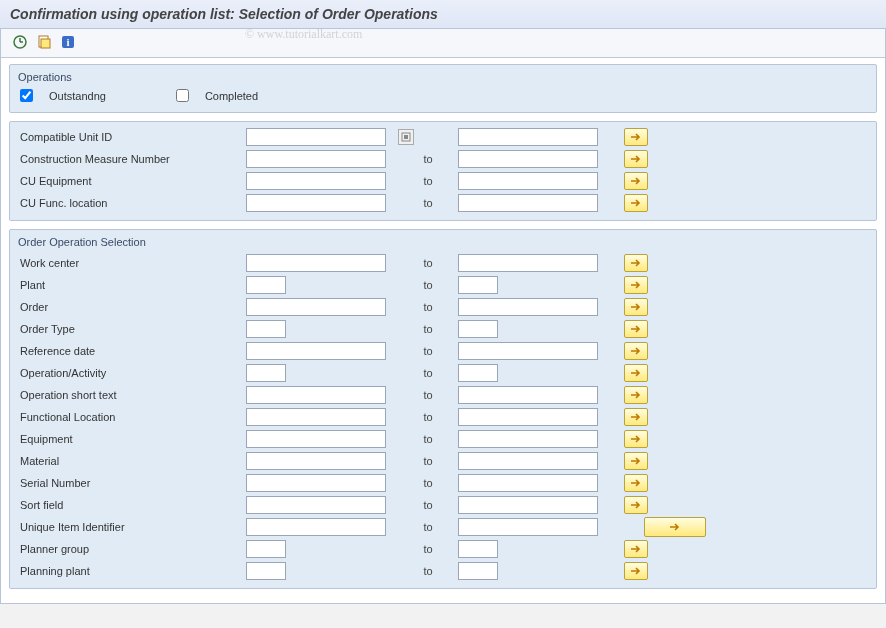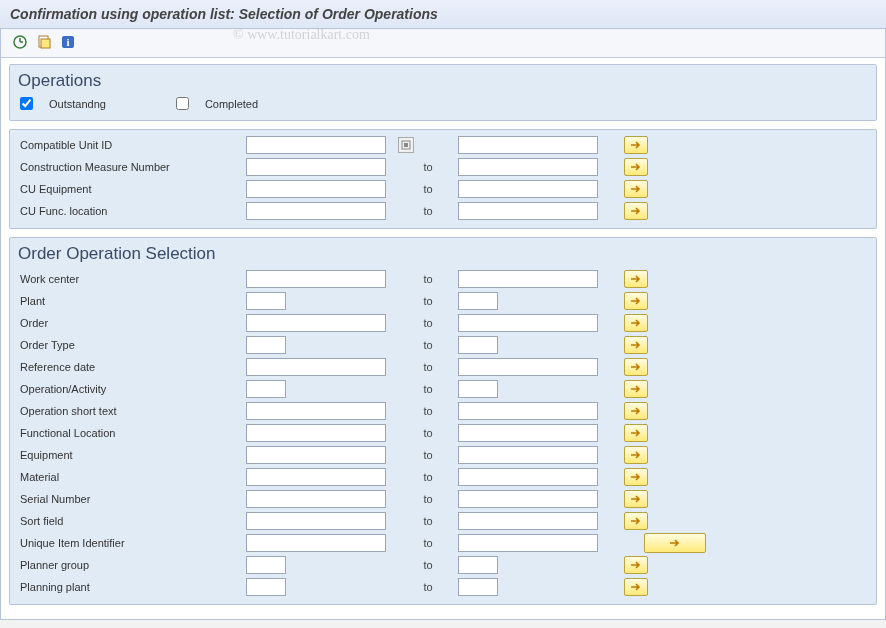--- a/index.html
+++ b/index.html
@@ -31,40 +31,40 @@
   .toolbar-btn {
     width: 18px;
     height: 18px;
     display: inline-flex;
     align-items: center;
     justify-content: center;
     cursor: pointer;
   }
   .watermark {
     position: absolute;
-    left: 232px;
+    left: 244px;
     top: -2px;
-    font-size: 14px;
+    font-size: 12px;
     color: rgba(180,180,180,0.55);
     font-family: Georgia, serif;
     pointer-events: none;
   }
   .content {
     padding: 6px 8px;
   }
   .group {
     border: 1px solid #b8c4d8;
     background: #e1ebf5;
     border-radius: 2px;
     margin-bottom: 8px;
     padding: 4px 0 6px;
   }
   .group-title {
     padding: 2px 8px 4px;
-    font-size: 17px;
+    font-size: 11px;
     color: #3a4a66;
   }
   .checkbox-row {
     display: flex;
     gap: 70px;
     padding: 2px 10px 4px;
     align-items: center;
   }
   .checkbox-item {
     display: flex;

